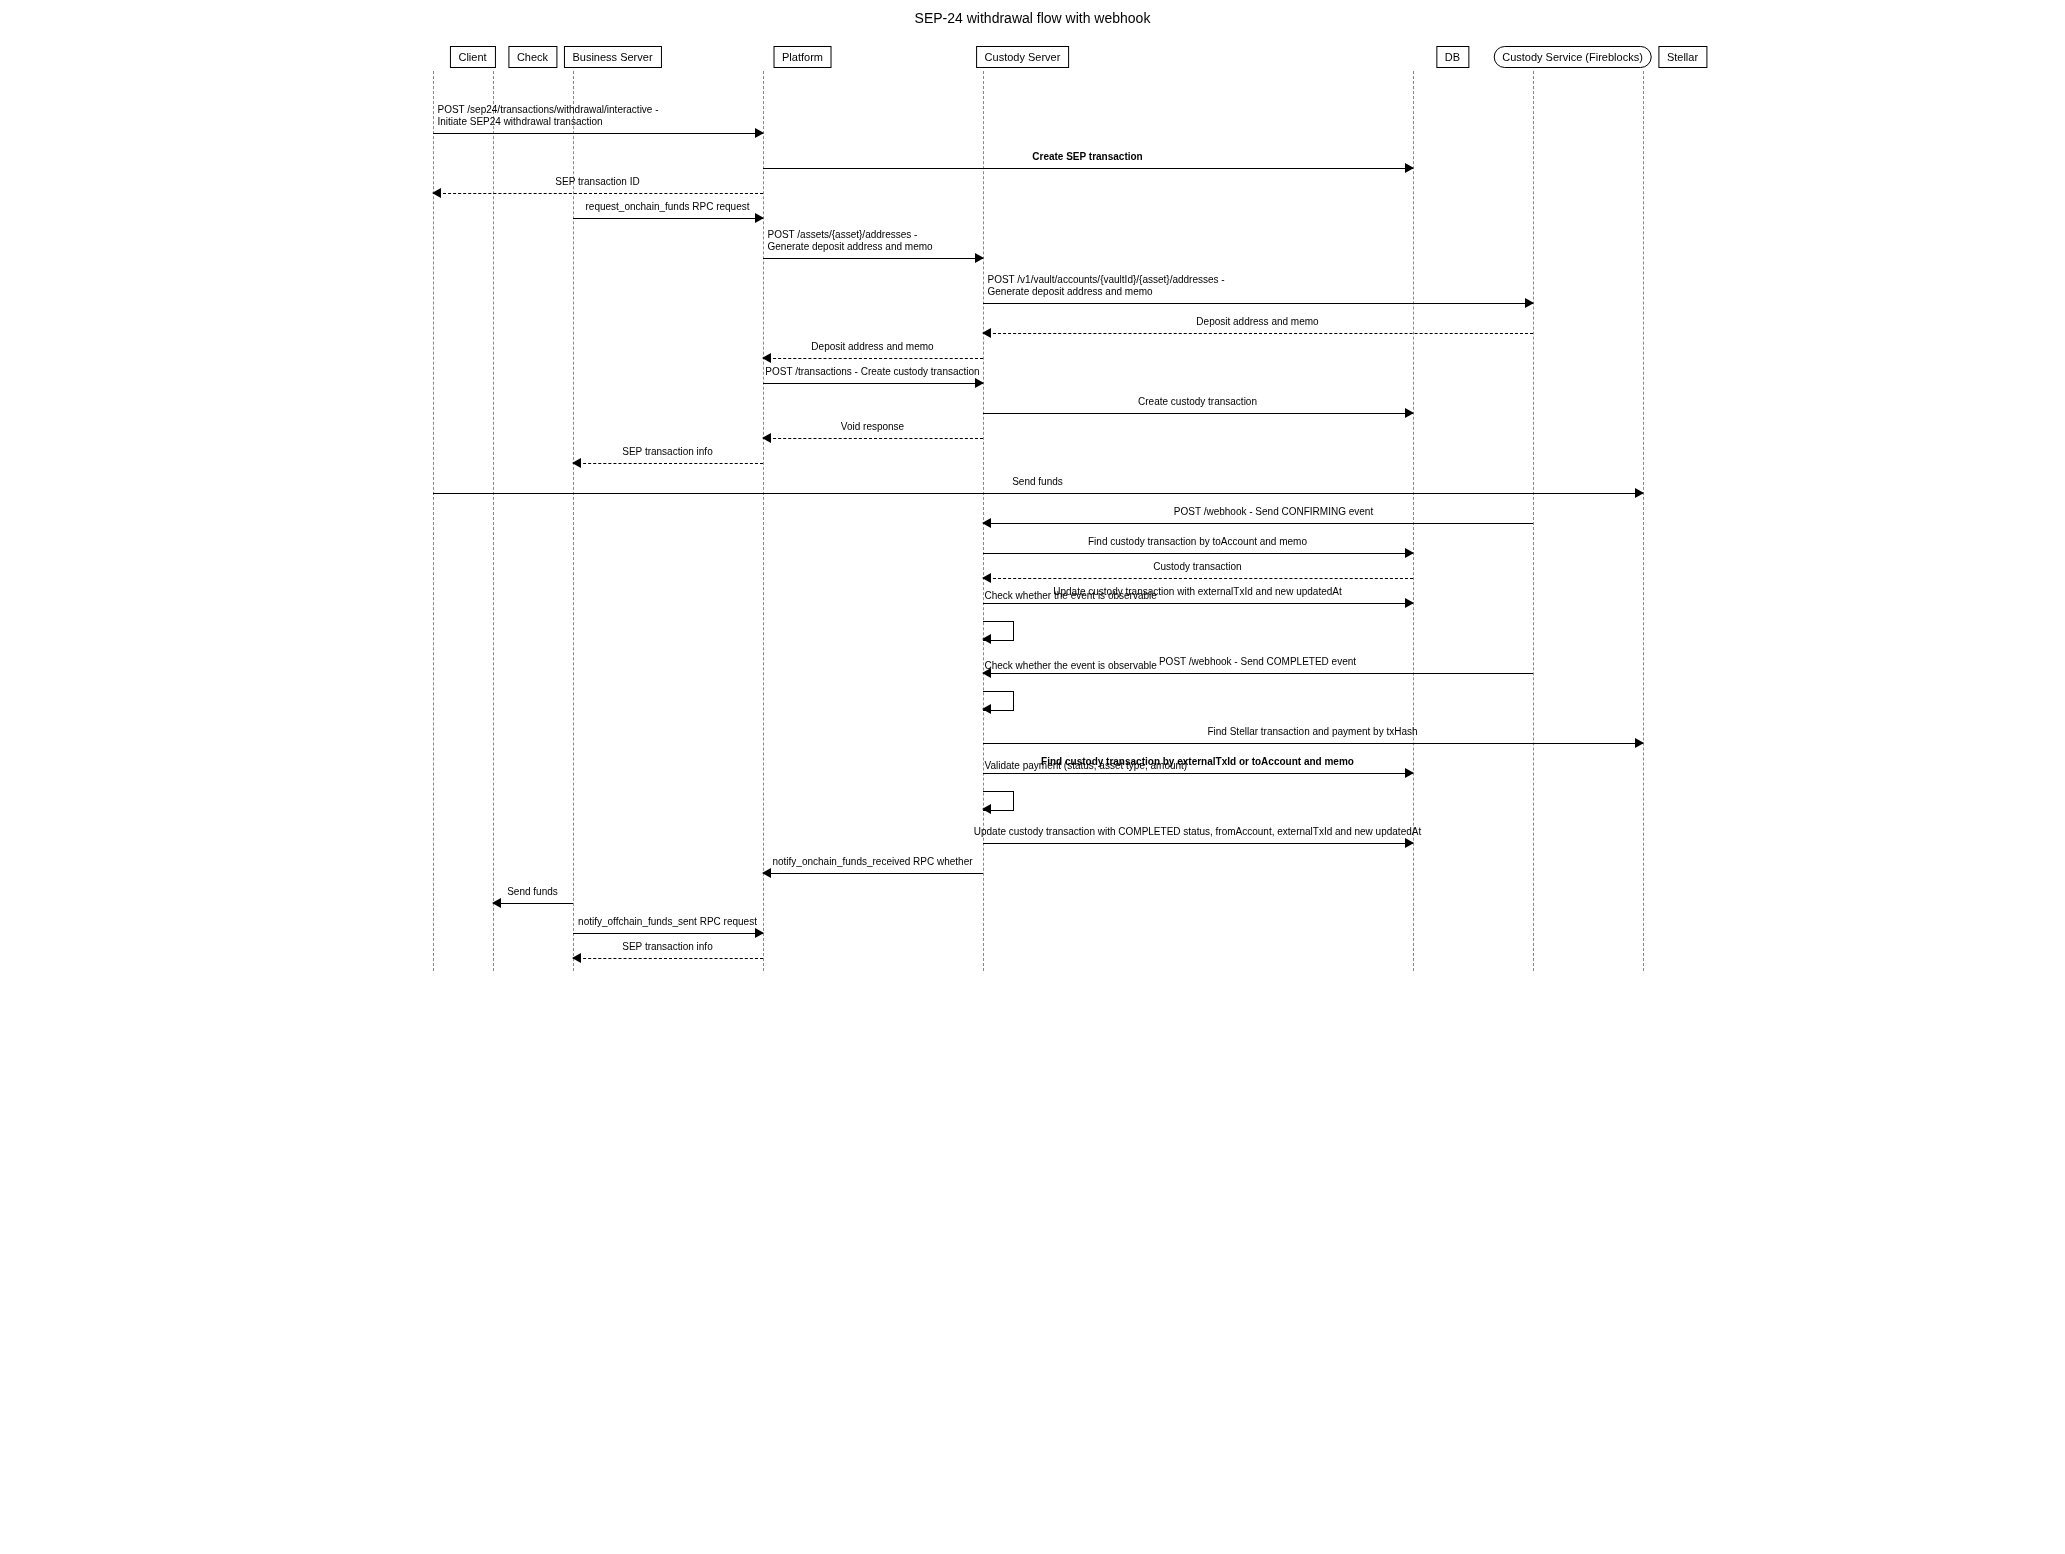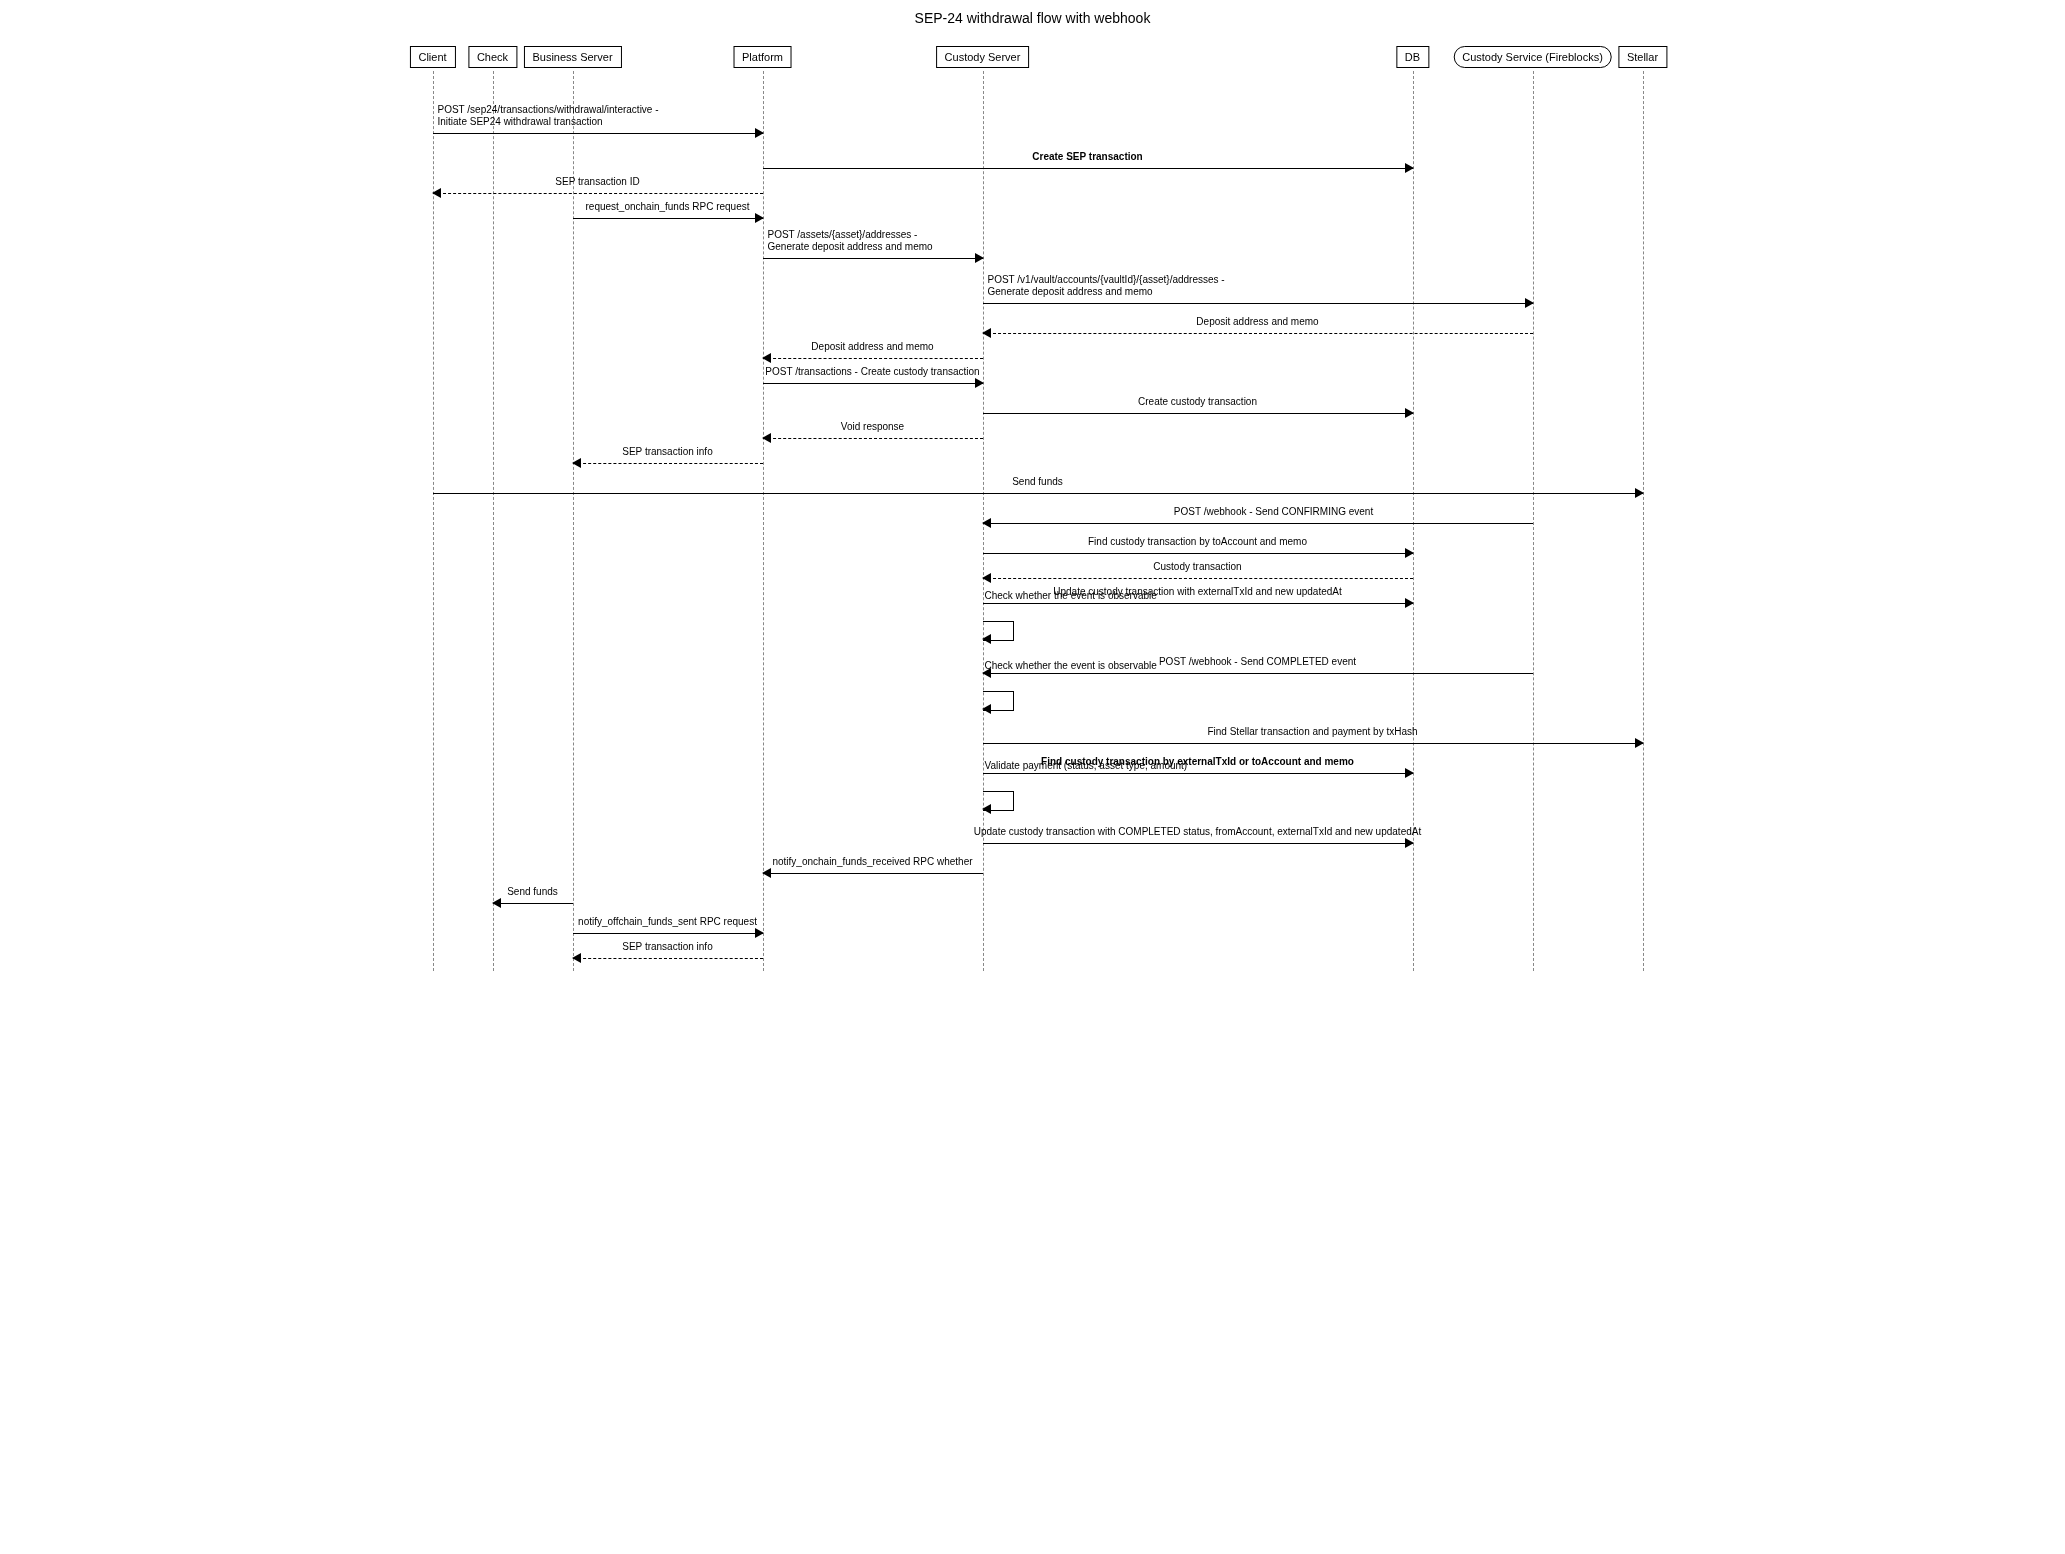--- a/index.html
+++ b/index.html
@@ -22,20 +22,21 @@
   .participant {
     position: absolute;
     top: 10px;
     border: 1px solid #000;
     background: #fff;
     font-size: 11px;
     padding: 4px 8px;
     white-space: nowrap;
     transform: translateX(-50%);
     z-index: 3;
+    margin-left: 40px;
   }
   .lifeline {
     position: absolute;
     top: 35px;
     width: 0;
     border-left: 1px dashed #888;
     height: 900px;
     z-index: 1;
   }
   .arrow {

